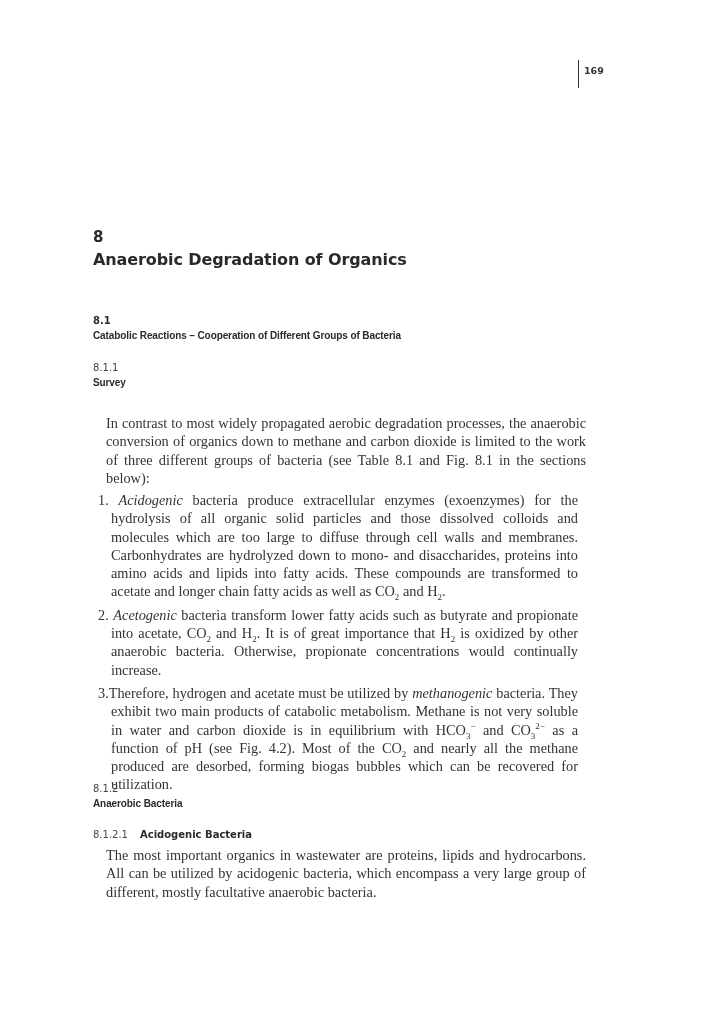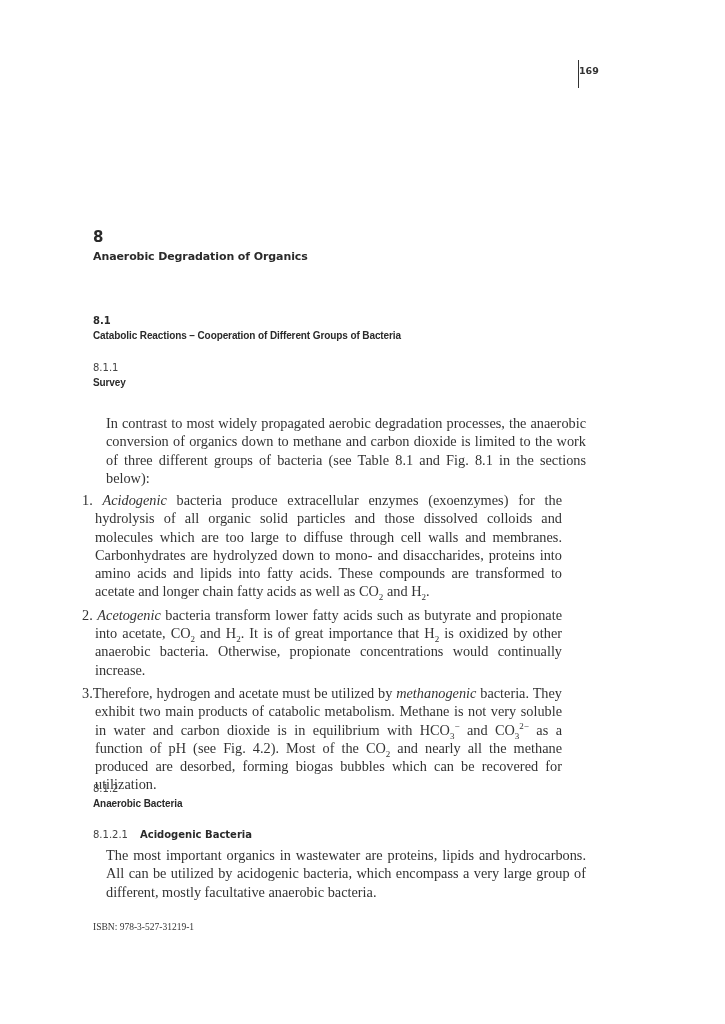--- a/index.html
+++ b/index.html
@@ -1,25 +1,25 @@
 <!DOCTYPE html>
 <html><head>
 <meta charset="utf-8">
 <style>
   html, body { margin: 0; padding: 0; background: #ffffff; }
   body { width: 725px; height: 1024px; position: relative; overflow: hidden; color: #2a2a2a; }
-  .page-num-wrap { position: absolute; left: 578px; top: 60px; height: 28px; border-left: 1.5px solid #333; }
+  .page-num-wrap { position: absolute; left: 578px; top: 60px; height: 28px; border-left: 1.5px solid #333; padding-left: 5px; }
   .page-num { font-family: "DejaVu Sans", sans-serif; font-weight: bold; font-size: 9.5px; line-height: 14px; color: #333; }
   .chap-num { position: absolute; left: 93px; top: 228px; font-family: "DejaVu Sans", sans-serif; font-weight: bold; font-size: 15px; color: #2a2a2a; }
-  .chap-title { position: absolute; left: 93px; top: 250px; font-family: "DejaVu Sans", sans-serif; font-weight: bold; font-size: 11px; color: #2a2a2a; letter-spacing: -0.1px; }
+  .chap-title { position: absolute; left: 93px; top: 250px; font-family: "DejaVu Sans", sans-serif; font-weight: bold; font-size: 16px; color: #2a2a2a; letter-spacing: -0.1px; }
   .sec-num { position: absolute; left: 93px; font-family: "DejaVu Sans", sans-serif; font-size: 10px; color: #444; }
   .sec-num.bold { font-weight: bold; color: #2a2a2a; }
   .sec-title { position: absolute; left: 93px; font-family: Liberation Sans, sans-serif; font-weight: bold; font-size: 10px; color: #2a2a2a; letter-spacing: -0.1px; }
   .body { position: absolute; left: 106px; width: 480px; font-family: "Liberation Serif", serif; font-size: 14.3px; line-height: 18.3px; color: #333; text-align: justify; }
-  .list { position: absolute; left: 82px; width: 480px; font-family: "Liberation Serif", serif; font-size: 14.3px; line-height: 18.3px; color: #333; }
+  .list { position: absolute; left: 98px; width: 480px; font-family: "Liberation Serif", serif; font-size: 14.3px; line-height: 18.3px; color: #333; }
   .li { position: relative; padding-left: 13px; text-indent: -13px; text-align: justify; margin-bottom: 5px; }
   sub, sup { font-size: 9px; line-height: 0; }
   .subsub { position: absolute; left: 93px; top: 829px; font-family: "DejaVu Sans", sans-serif; font-size: 10px; color: #2a2a2a; }
   .subsub .n { color: #444; margin-right: 12px; }
   .subsub .t { font-weight: bold; }
   .footer { position: absolute; left: 93px; top: 922px; font-family: "Liberation Serif", serif; font-size: 9.5px; line-height: 10.5px; color: #333; }
 </style>
 </head>
 <body>
 
@@ -46,14 +46,13 @@
 
 <div class="sec-num" style="top:783px;">8.1.2</div>
 <div class="sec-title" style="top:798px;">Anaerobic Bacteria</div>
 
 <div class="subsub">
   <span class="n">8.1.2.1</span><span class="t">Acidogenic Bacteria</span>
 </div>
 <div class="body" style="top:846px;">The most important organics in wastewater are proteins, lipids and hydrocarbons. All can be utilized by acidogenic bacteria, which encompass a very large group of different, mostly facultative anaerobic bacteria.</div>
 
 <div class="footer">
-  <div>ISBN: 978-3-527-31219-1</div>
 </div>
 
 </body></html>

